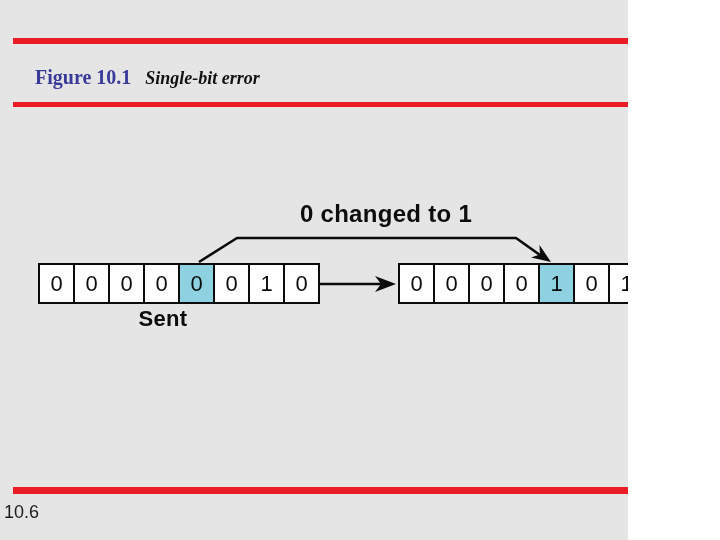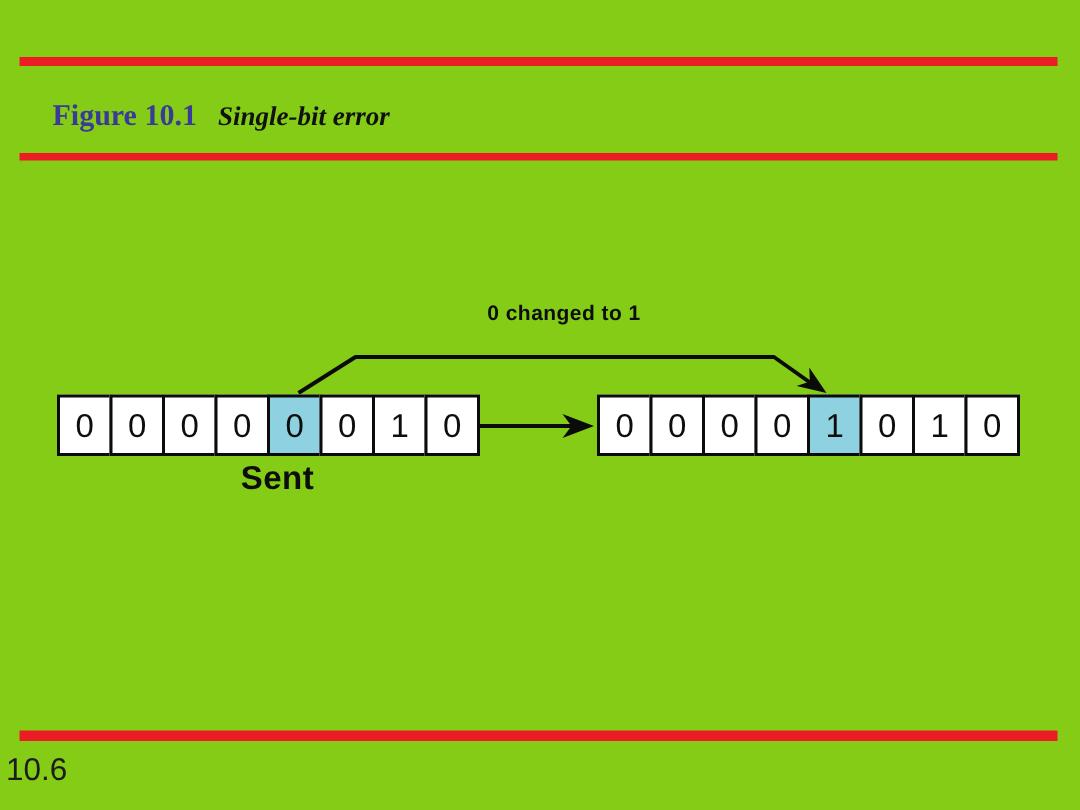--- a/index.html
+++ b/index.html
@@ -5,22 +5,22 @@
   :root {
     --red: #EC1C24;
     --blue: #3A3A99;
     --cyan: #8ED1E1;
     --ink: #000000;
   }
   * { margin:0; padding:0; box-sizing:border-box; }
   html,body { background:#fff; }
   .slide {
     position:relative;
-    width:720px; height:540px;
-    background:#84cc16;
+    width:628px; height:540px;
+    background:#e5e5e5;
     overflow:hidden;
     font-family:"Liberation Sans", sans-serif;
   }
   .rule { position:absolute; background:var(--red); }
   .rule-top    { left:13px; top:38px;  width:692px; height:6px; }
   .rule-mid    { left:13px; top:102px; width:692px; height:5px; }
   .rule-bottom { left:13px; top:487px; width:692px; height:7px; }
 
   .title-row {
     position:absolute; left:35px; top:66px; width:640px;
@@ -30,22 +30,22 @@
     font-family:"Liberation Serif", serif;
     font-weight:bold; font-size:20px; color:var(--blue);
   }
   .figure-caption {
     font-family:"Liberation Serif", serif;
     font-weight:bold; font-style:italic; font-size:18px; color:#111;
     margin-left:14px;
   }
 
   .annotation {
-    position:absolute; left:236px; top:200px; width:280px;
-    text-align:center; font-size:14px; font-weight:600; color:#0d0d0d;
+    position:absolute; left:246px; top:200px; width:280px;
+    text-align:center; font-size:24px; font-weight:600; color:#0d0d0d;
     letter-spacing:0.3px;
   }
 
   svg.arrows { position:absolute; left:0; top:0; pointer-events:none; }
 
   .bit-row {
     position:absolute; top:263px; width:282px; height:41px;
     display:flex;
   }
   .bit-row.sent     { left:38px; }
@@ -58,26 +58,26 @@
     font-size:22px; color:#0d0d0d;
   }
   .bit-cell:first-child { margin-left:0; }
   .bit-cell.highlight { background:var(--cyan); }
 
   .row-label {
     position:absolute; top:306px; width:282px;
     text-align:center; font-size:22px; font-weight:600; color:#0d0d0d;
     letter-spacing:0.3px;
   }
-  .row-label.sent-label     { left:44px; }
+  .row-label.sent-label     { left:22px; }
   .row-label.received-label { left:398px; }
 
   .page-number {
     position:absolute; left:4px; top:502px;
-    font-size:21px; color:#1c1c1c;
+    font-size:18px; color:#1c1c1c;
   }
 </style>
 </head>
 <body>
 
 <div class="slide">
 
   <div class="rule rule-top"></div>
 
   <div class="title-row">

